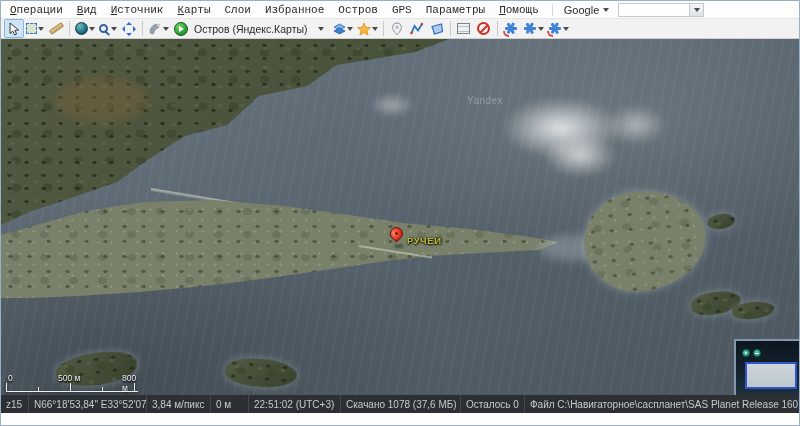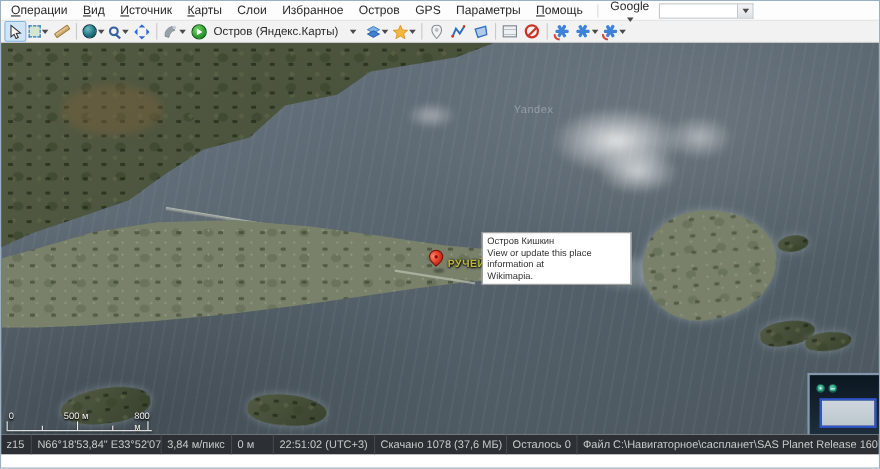--- a/index.html
+++ b/index.html
@@ -16,25 +16,25 @@
   .wincontrols { margin-left:auto; display:flex; height:16px; }
   .wc { width:40px; display:flex; align-items:center; justify-content:center; }
   .ic-min { width:9px; height:1px; background:#555; }
   .ic-max { width:8px; height:8px; border:1px solid #555; }
   .ic-close { position:relative; width:10px; height:10px; }
   .ic-close::before,.ic-close::after { content:""; position:absolute; left:0; top:4.5px; width:10px; height:1px; background:#555; }
   .ic-close::before { transform:rotate(45deg); } .ic-close::after { transform:rotate(-45deg); }
 
   
   .menubar { height:17px; display:flex; align-items:center; background:#fdfdfd; padding-left:2px; }
-  .menus { display:flex; align-items:flex-end; }
+  .menus { display:flex; align-items:flex-end;font-family:Liberation Mono, monospace; }
   .menu-item { font-size:11px; color:#2a2a2a; padding:1px 7px; cursor:default; }
   .menu-item u { text-decoration:underline; }
   .mb-sep { width:1px; height:12px; background:#d9d9d9; margin:0 6px; }
-  .engine { display:flex; align-items:center; font-size:11px; color:#2a2a2a; padding:1px 5px; gap:4px;flex-direction:column; }
+  .engine { display:flex; align-items:center; font-size:11px; color:#2a2a2a; padding:1px 5px; gap:4px; }
   .searchbox { display:flex; align-items:center; margin-left:4px; }
   .searchbox input { width:72px; height:14px; border:1px solid #c3c9ce; font-size:10px; padding:0 3px; outline:none; }
   .combo-btn { width:14px; height:14px; background:linear-gradient(#f4f5f6,#dfe2e5); border:1px solid #c3c9ce; border-left:none;
                display:flex; align-items:center; justify-content:center; }
   .dd { width:0; height:0; border-left:3px solid transparent; border-right:3px solid transparent; border-top:4px solid #4a4a4a; }
 
   
   .toolbar { height:21px; display:flex; align-items:center; background:#f2f2f2;
              border-top:1px solid #e5e5e5; border-bottom:1px solid #cfcfcf; padding:0 3px; }
   .tbtn { height:19px; min-width:20px; display:flex; align-items:center; justify-content:center;
@@ -304,25 +304,20 @@
     <div class="blob forest" style="left:54px; top:314px; width:82px; height:32px; border-radius:55% 45% 50% 50%; transform:rotate(-7deg);"></div>
     <div class="blob forest" style="left:224px; top:320px; width:72px; height:28px; border-radius:48% 52% 55% 45%; transform:rotate(5deg);"></div>
 
     <div class="cloud" style="left:500px; top:58px; width:120px; height:62px; opacity:.85;"></div>
     <div class="cloud" style="left:542px; top:96px; width:74px; height:42px; opacity:.7;"></div>
     <div class="cloud" style="left:604px; top:66px; width:62px; height:40px; opacity:.5;"></div>
     <div class="cloud" style="left:368px; top:54px; width:46px; height:24px; opacity:.45;"></div>
 
     <div class="watermark">Yandex</div>
 
-    <div class="tooltip">
-      <div>Остров Кишкин</div>
-      <div>View or update this place information at</div>
-      <div>Wikimapia.</div>
-    </div>
 
     <div class="marker">
       <div class="pin-shadow"></div>
       <div class="pin"></div>
     </div>
     <div class="marker-label">РУЧЕЙ</div>
 
     <div class="scalebar">
       <div class="scale-labels">
         <span class="sl-0">0</span>

